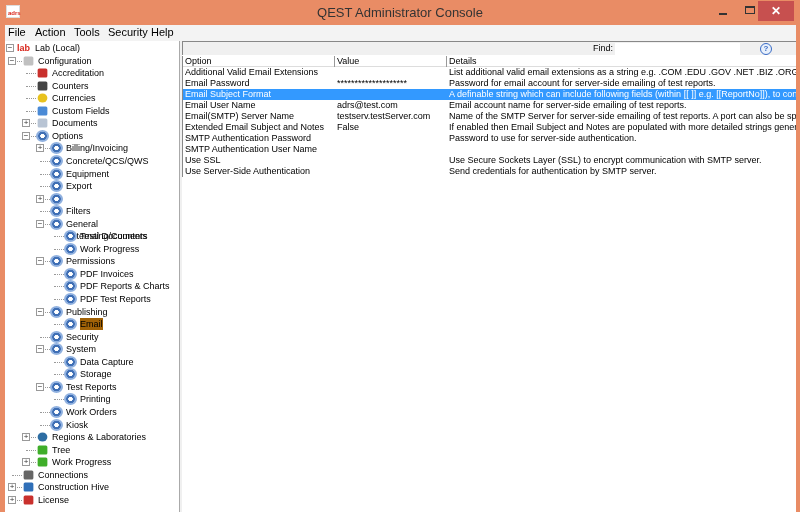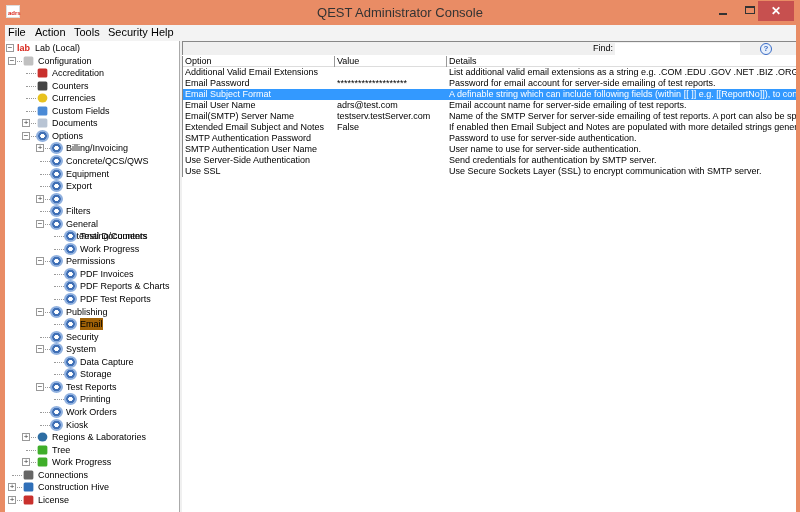--- a/index.html
+++ b/index.html
@@ -324,30 +324,29 @@
             <div class="col c3">If enabled then Email Subject and Notes are populated with more detailed strings generatec</div>
           </div>
           <div class="grid-row">
             <div class="col c1">SMTP Authentication Password</div>
             <div class="col c2"></div>
             <div class="col c3">Password to use for server-side authentication.</div>
           </div>
           <div class="grid-row">
             <div class="col c1">SMTP Authentication User Name</div>
             <div class="col c2"></div>
-            <div class="col c3">User name to use for server-side authentication.</div>
+          </div>
+          <div class="grid-row">
+            <div class="col c1">Use SSL</div>
+            <div class="col c2"></div>
+            <div class="col c3">Use Secure Sockets Layer (SSL) to encrypt communication with SMTP server.</div>
           </div>
           <div class="grid-row">
             <div class="col c1">Use Server-Side Authentication</div>
             <div class="col c2"></div>
             <div class="col c3">Send credentials for authentication by SMTP server.</div>
-          </div>
-          <div class="grid-row">
-            <div class="col c1">Use SSL</div>
-            <div class="col c2"></div>
-            <div class="col c3">Use Secure Sockets Layer (SSL) to encrypt communication with SMTP server.</div>
           </div>
         </div>
     </div>
   </div>
 
   <div class="window-border-right"></div>
 </div>
 
 </body></html>

